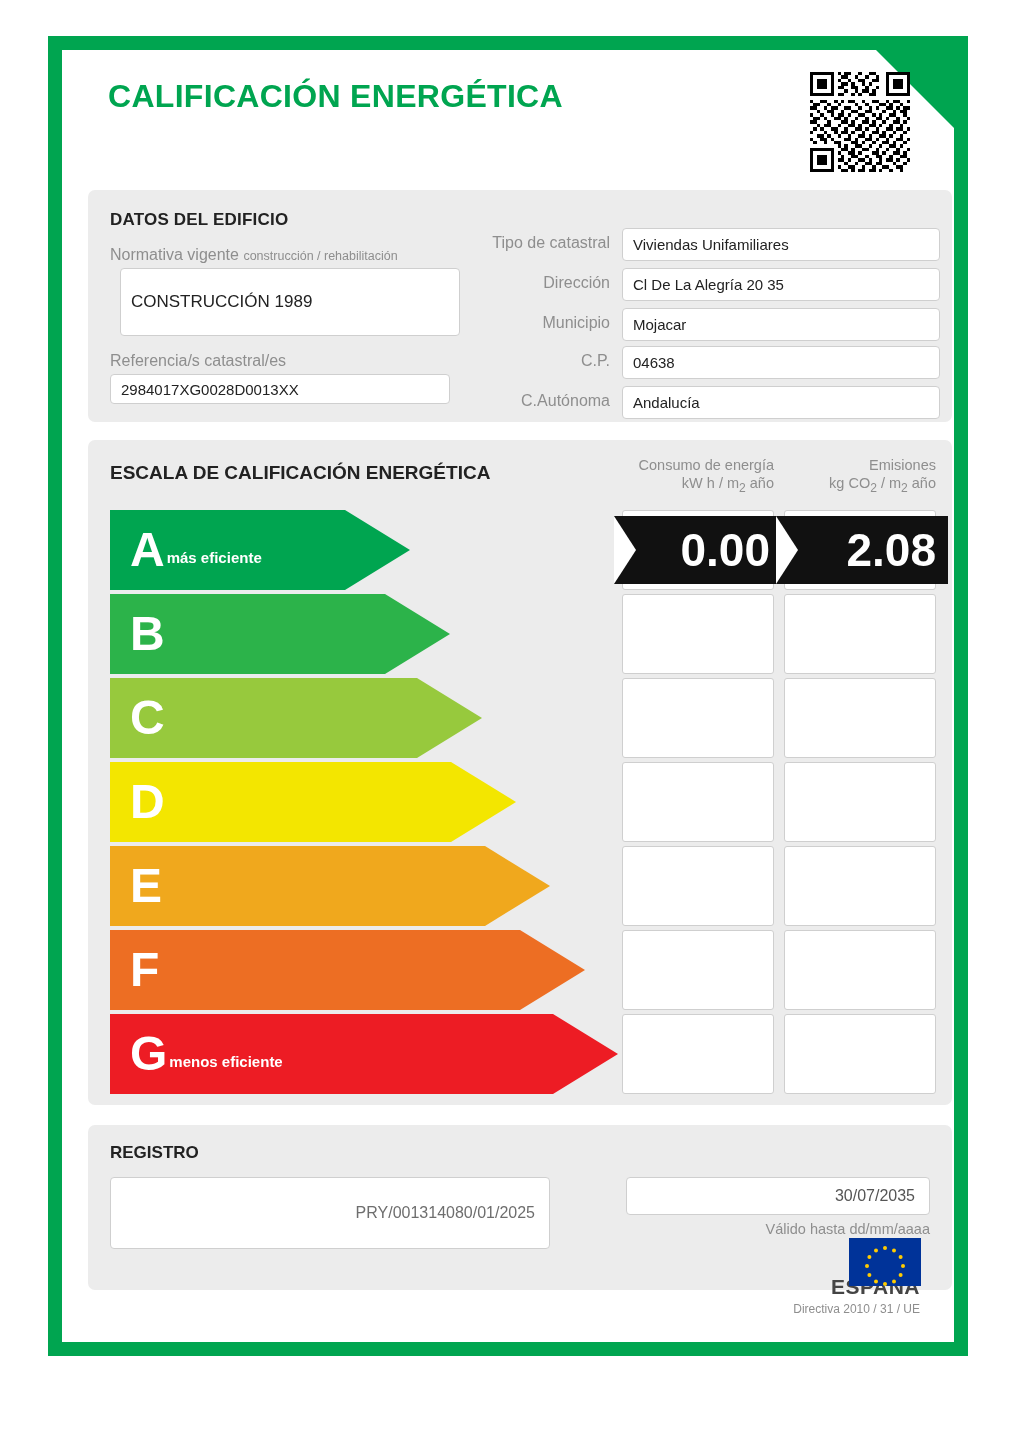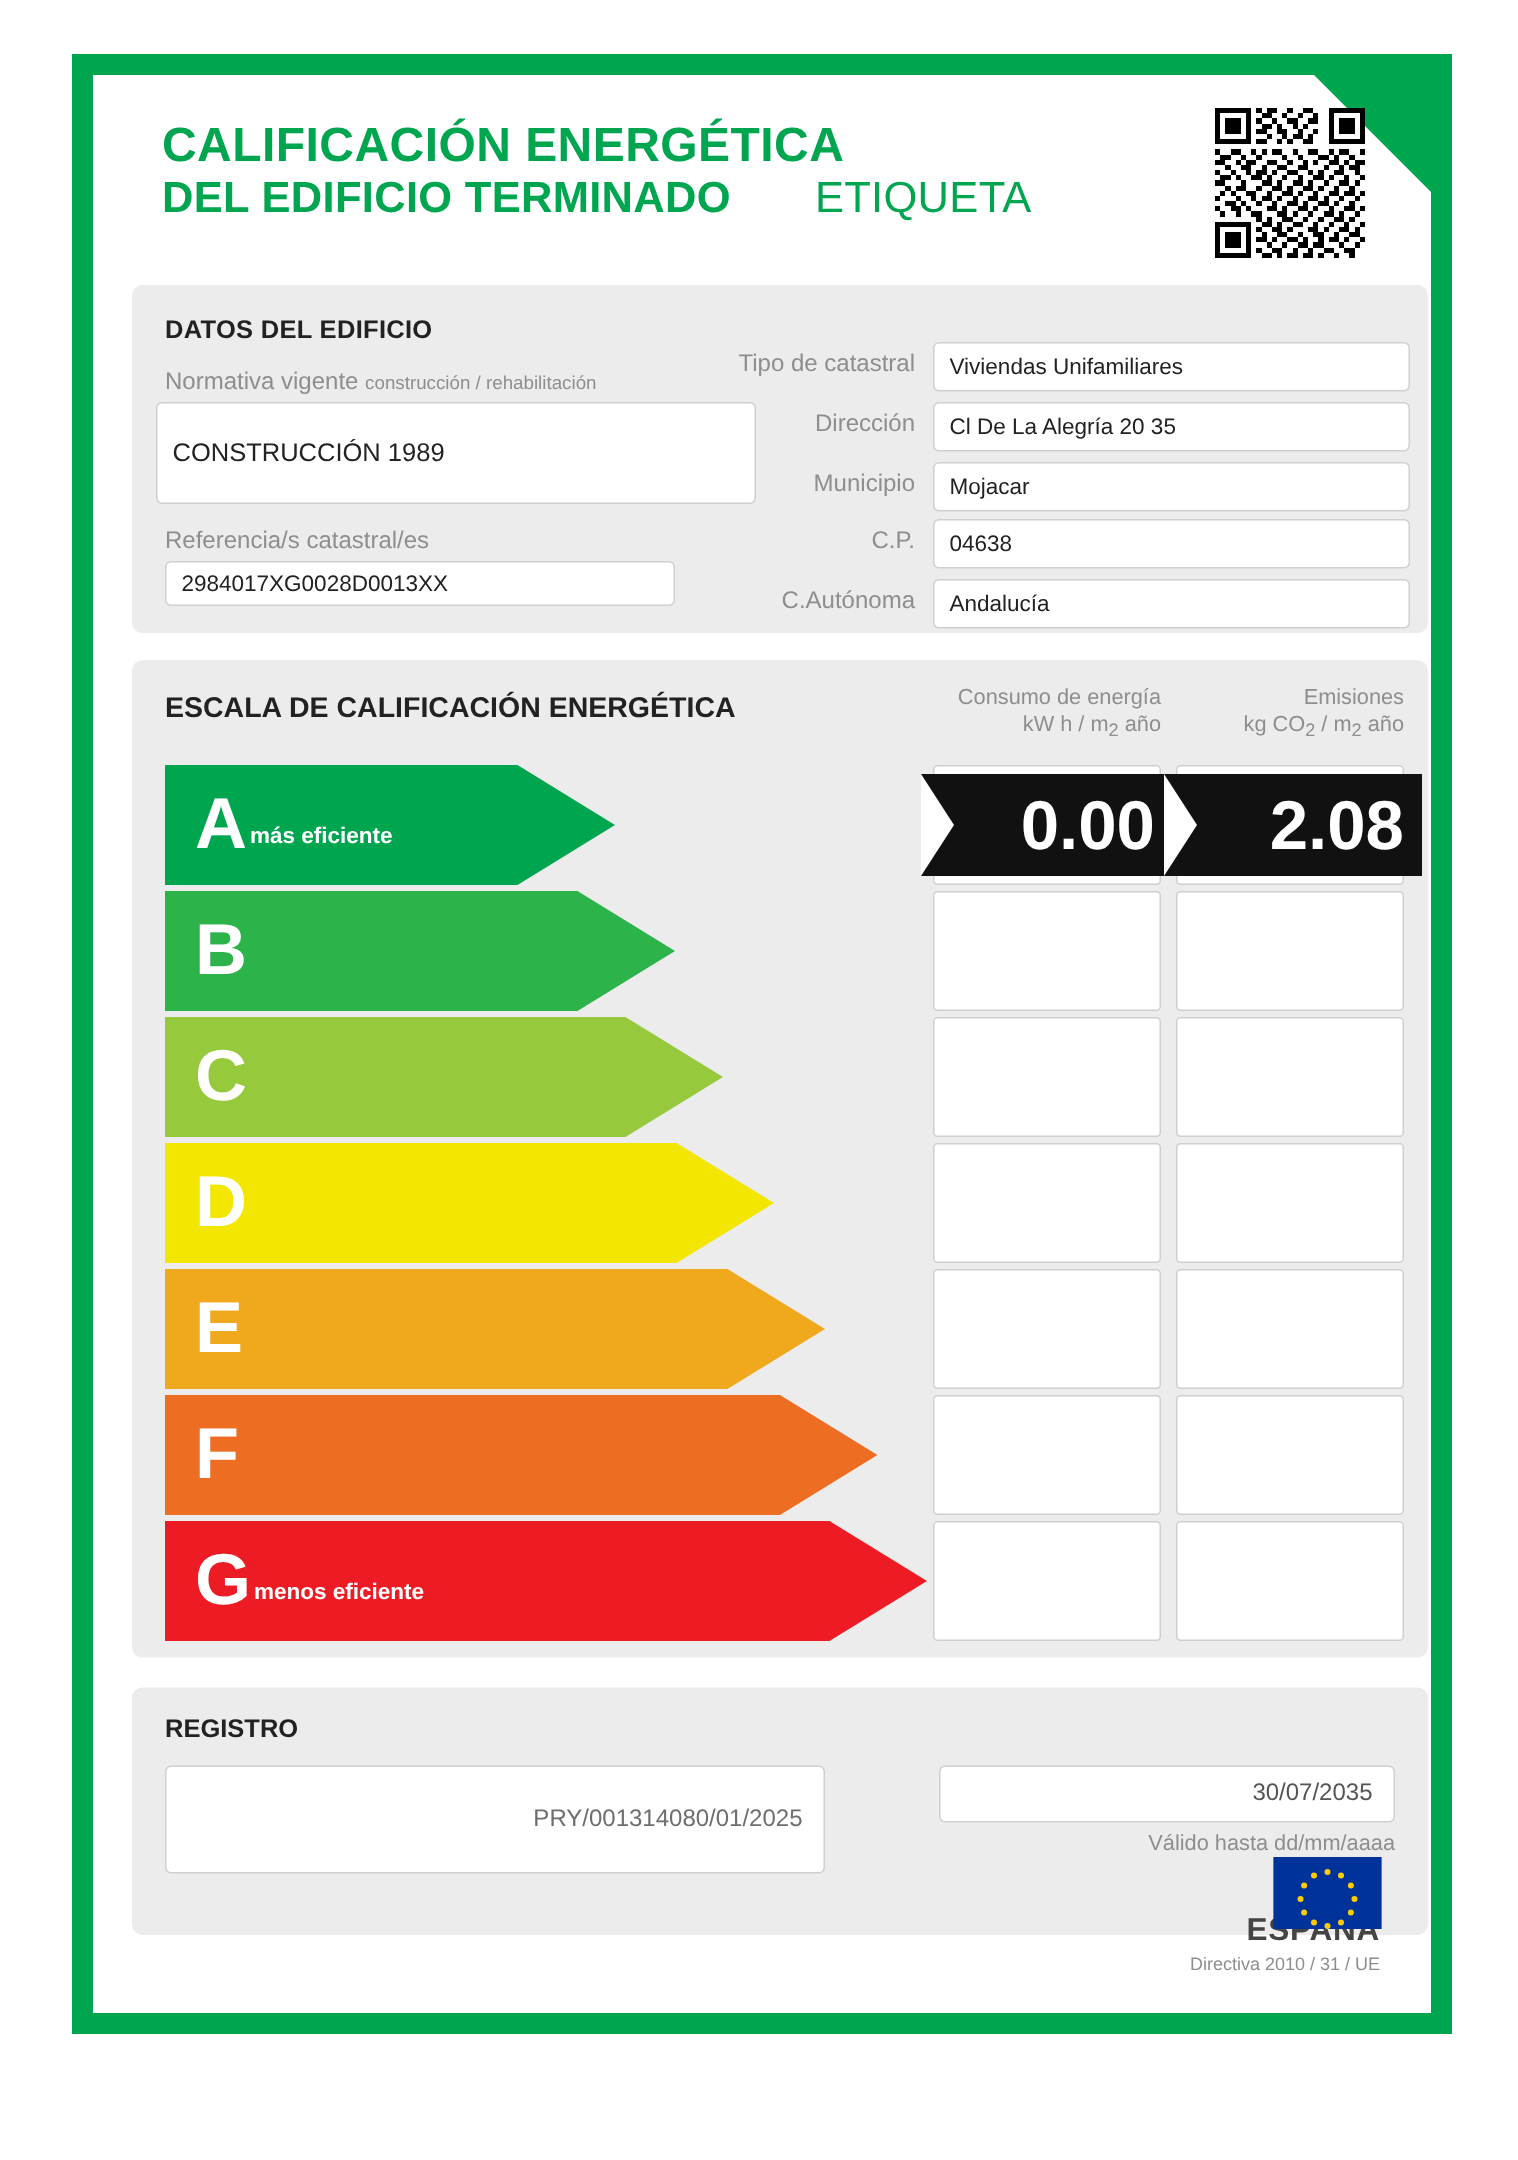--- a/index.html
+++ b/index.html
@@ -81,24 +81,20 @@
   .euflag{position:absolute;right:-1px;bottom:30px;width:72px;height:48px;background:#003399;}
 </style>
 </head>
 <body>
 
 <div class="label-sheet">
   <div class="corner-cut"></div>
 
   <div class="header">
     <div class="title1">CALIFICACIÓN ENERGÉTICA</div>
-    <div class="title2row">
-      <div class="title2">DEL EDIFICIO TERMINADO</div>
-      <div class="title3">ETIQUETA</div>
-    </div>
   </div>
 
   <div class="qr">
     <svg width="100" height="100" viewBox="0 0 29 29" shape-rendering="crispEdges">
       <rect width="29" height="29" fill="#fff"></rect>
       <g fill="#000">
         <rect x="0" y="0" width="7" height="1"></rect>
           <rect x="0" y="6" width="7" height="1"></rect>
         <rect x="0" y="0" width="1" height="7"></rect>
           <rect x="6" y="0" width="1" height="7"></rect>
@@ -321,21 +317,21 @@
     </svg>
   </div>
 
   <div class="panel" id="building-panel">
     <div class="panel-title" style="position:absolute;left:22px;top:20px;">DATOS DEL EDIFICIO</div>
 
     <div style="position:absolute;left:22px;top:56px;">
       <span class="lbl">Normativa vigente</span>
       <span class="lbl-small">construcción / rehabilitación</span>
     </div>
-    <div class="field" style="left:16px;top:78px;width:400px;height:68px;position:absolute;font-size:17px;text-align:center;">CONSTRUCCIÓN  1989</div>
+    <div class="field" style="left:32px;top:78px;width:340px;height:68px;position:absolute;font-size:17px;text-align:center;">CONSTRUCCIÓN  1989</div>
 
     <div class="lbl" style="position:absolute;left:22px;top:162px;">Referencia/s catastral/es</div>
     <div class="field" style="left:22px;top:184px;width:340px;height:30px;position:absolute;">2984017XG0028D0013XX</div>
 
     <div class="lbl" style="position:absolute;left:392px;top:44px;width:130px;text-align:right;">Tipo de catastral</div>
     <div class="field" style="position:absolute;left:534px;top:38px;width:318px;height:33px;">Viviendas Unifamiliares</div>
 
     <div class="lbl" style="position:absolute;left:392px;top:84px;width:130px;text-align:right;">Dirección</div>
     <div class="field" style="position:absolute;left:534px;top:78px;width:318px;height:33px;">Cl De La Alegría 20   35</div>
 

